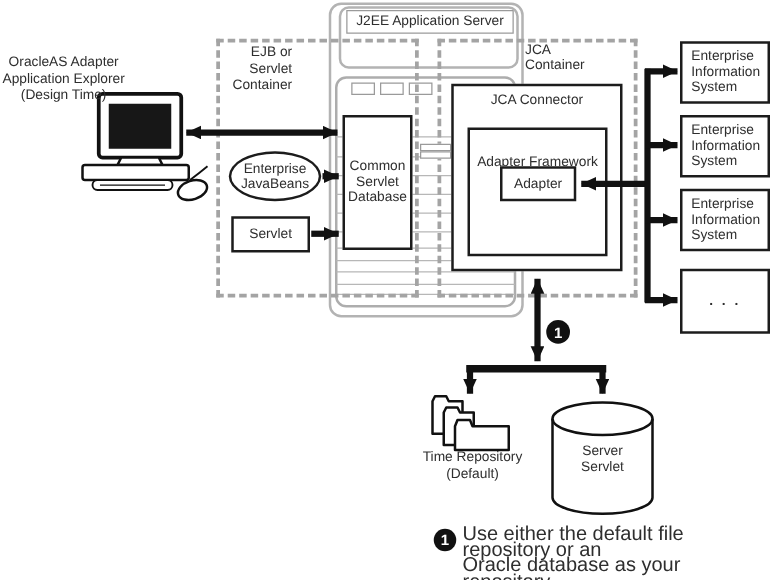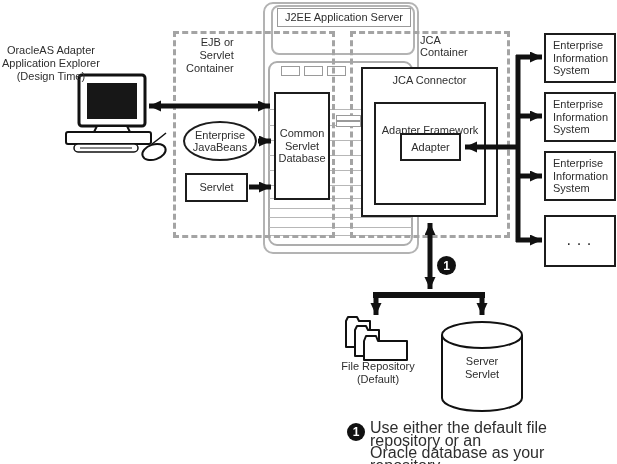--- a/index.html
+++ b/index.html
@@ -171,21 +171,21 @@
     <span class="line">OracleAS Adapter</span>
     <span class="line">Application Explorer</span>
     <span class="line">(Design Time)</span>
   </div>
 
   <div class="abs badge" style="left:437px;top:256px;width:19px;height:19px;">
     <span>1</span>
   </div>
 
   <div class="abs txt center" style="left:330px;top:360px;width:96px;line-height:12.5px;">
-    <span class="line">File Repository</span>
+    <span class="line">Time Repository</span>
     <span class="line">(Default)</span>
   </div>
   <div class="abs txt center" style="left:444px;top:355px;width:76px;line-height:13px;">
     <span class="line">Server</span>
     <span class="line">Servlet</span>
   </div>
 
   <div class="abs badge" style="left:347px;top:423px;width:18px;height:18px;">
     <span>1</span>
   </div>

